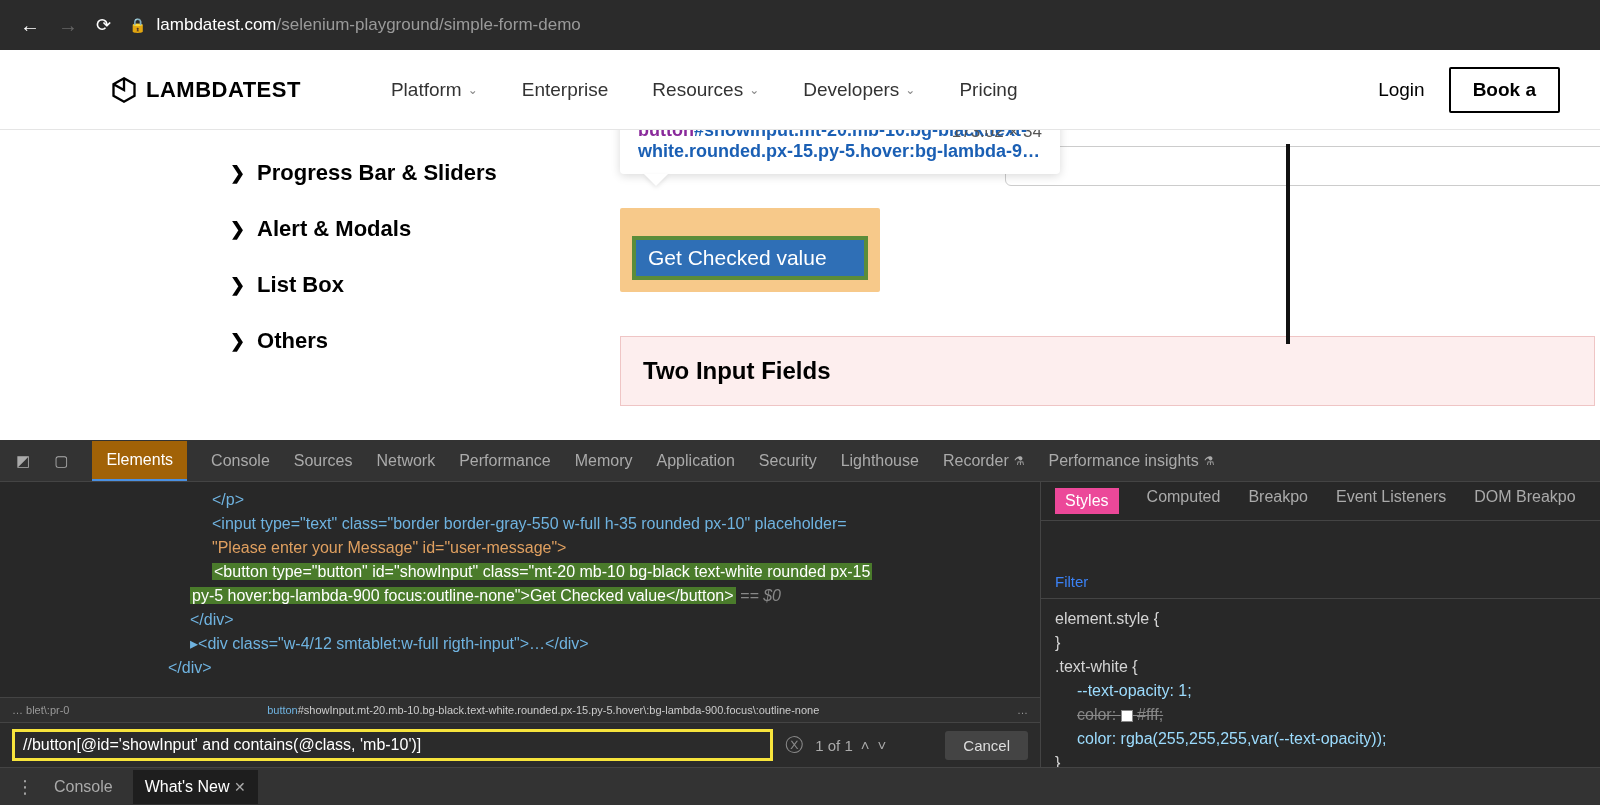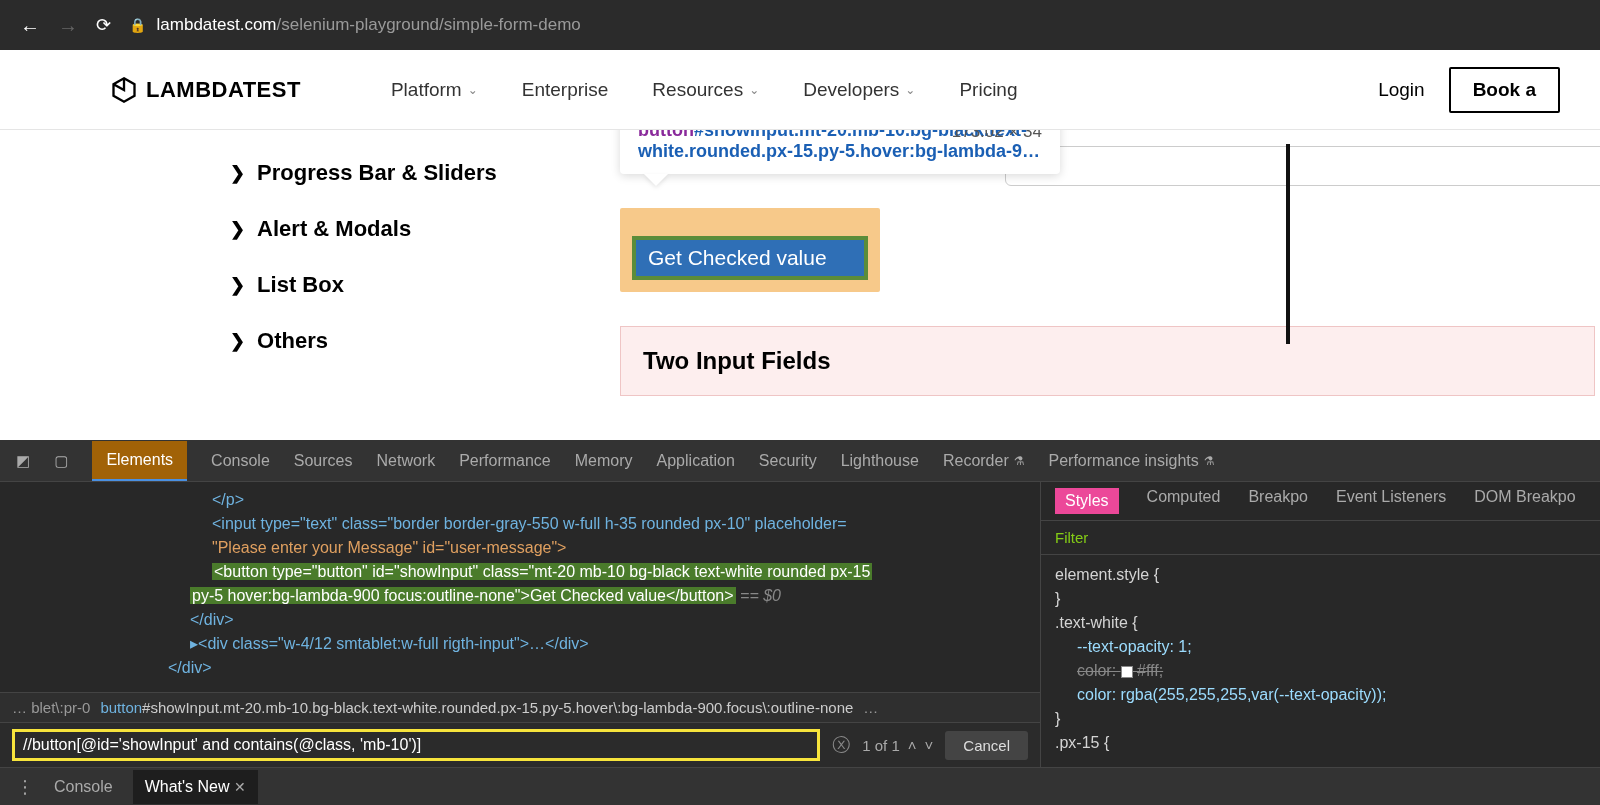--- a/index.html
+++ b/index.html
@@ -35,48 +35,48 @@
 .tooltip { position: absolute; top: -22px; left: 0; background: #fff; box-shadow: 0 2px 10px rgba(0,0,0,0.15); padding: 12px 18px; border-radius: 4px; width: 440px; z-index: 2; }
 .tooltip .sel { color: #8a2a9b; font-weight: 600; font-size: 18px; }
 .tooltip .cls { color: #1a5fb4; font-weight: 600; font-size: 18px; }
 .tooltip .dims { color: #555; font-size: 17px; position: absolute; right: 18px; top: 14px; }
 .tooltip .arrow { position: absolute; left: 24px; bottom: -12px; width: 0; height: 0; border-left: 12px solid transparent; border-right: 12px solid transparent; border-top: 12px solid #fff; filter: drop-shadow(0 2px 2px rgba(0,0,0,0.1)); }
 .hl-wrap { background: #f7c98a; padding: 28px 12px 12px 12px; width: 260px; margin-top: 64px; border-radius: 2px; position:relative; }
 .hl-btn { background: #5b8c3a; color: #fff; padding: 4px; }
 .hl-btn-inner { background: #2f6fb6; color: #fff; font-size: 21px; padding: 6px 12px; text-align: left; }
 .input-box { position: absolute; top: 16px; left: 385px; width: 610px; height: 40px; border: 1px solid #ccc; border-radius: 6px; background:#fff; }
 .vline { position:absolute; right:310px; top:14px; width:4px; height:200px; background:#111; }
-.section2 { margin-top: 34px; width: 975px; border: 1px solid #efc5c5; background: #fdeeee; padding: 20px 22px; }
+.section2 { margin-top: 44px; width: 975px; border: 1px solid #efc5c5; background: #fdeeee; padding: 20px 22px; }
 .section2 h2 { font-size: 24px; font-weight: 800; }
 
 
 .devtools { height: 365px; background: #282828; color: #ccc; font-family: 'Menlo','Consolas',monospace; font-size: 15px; display:flex; flex-direction:column; }
 .dt-tabs { height: 42px; background: #333; display: flex; align-items: center; gap: 24px; padding: 0 16px; border-bottom: 1px solid #444; }
 .dt-tab { color: #aaa; font-size: 16px; font-family: -apple-system, sans-serif; display:flex; align-items:center; gap:5px; }
 .dt-tab.active { color: #fff; background: #a16207; padding: 10px 14px; border-bottom: 2px solid #4a90e2; }
 .dt-main { flex:1; display: flex; overflow:hidden; }
 .dt-elements { flex: 1; display:flex; flex-direction:column; overflow:hidden; }
 .dt-code { padding: 6px 12px 6px 190px; line-height: 1.5; font-size: 16px; flex:1; overflow:hidden;}
 .dt-code .tag { color: #6fb3e0; }
 .dt-code .val { color: #e0a060; }
 .dt-selected { background: #4a7b2b; color: #fff; padding: 0 2px; }
 .dt-code .eq { color: #888; font-style: italic; }
-.dt-crumbs { background: #2f2f2f; padding: 6px 12px; font-size: 15px; border-top:1px solid #444; display:flex; gap:10px; align-items:center; font-family: -apple-system, sans-serif;}
+.dt-crumbs { background: #2f2f2f; padding: 6px 12px; font-size: 11px; border-top:1px solid #444; display:flex; gap:16px; align-items:center; font-family: -apple-system, sans-serif; justify-content: space-between;}
 .dt-crumbs .c1 { color: #999; }
 .dt-crumbs .c2 { color: #6fb3e0; }
 .dt-crumbs .c3 { color: #ccc; }
 .dt-search { display: flex; align-items: center; padding: 6px 12px; background: #2b2b2b; gap: 12px; border-top:1px solid #444;}
 .dt-search-box { flex: 1; color: #fff; font-size: 16px; border: 3px solid #f7e43c; padding: 4px 8px; background: #2b2b2b; font-family: -apple-system, sans-serif;}
 .dt-search-count { color: #aaa; font-size: 15px; display:flex; gap:8px; align-items:center; }
-.dt-cancel { background: #444; color: #ddd; padding: 6px 18px; border-radius: 3px; font-family: -apple-system, sans-serif;}
+.dt-cancel { background: #444; color: #ddd; padding: 6px 18px; border-radius: 3px; font-family: -apple-system, sans-serif; margin-left: 47px;}
 .dt-styles { width: 560px; border-left: 1px solid #444; display:flex; flex-direction:column;}
 .dt-styles-tabs { display:flex; gap: 28px; padding: 6px 14px; border-bottom:1px solid #444; font-family: -apple-system, sans-serif;}
 .dt-stab { color:#aaa; font-size:16px;}
 .dt-stab.active { color:#fff; background:#ec4899; padding: 4px 10px;}
-.dt-filter { padding: 8px 14px; color:#84cc16; border-bottom:1px solid #444; font-family: -apple-system, sans-serif;}
+.dt-filter { padding: 8px 14px; color:#3b82f6; border-bottom:1px solid #444; font-family: -apple-system, sans-serif; margin-top: 44px;}
 .dt-rules { padding: 8px 14px; line-height:1.5; font-size:16px; }
 .dt-rules .sel { color:#d4d4d4; }
 .dt-rules .prop { color:#9cdcfe; margin-left:22px; display:block;}
 .dt-rules .strike { text-decoration: line-through; color:#888;}
 .dt-rules .swatch { display:inline-block; width:12px; height:12px; background:#fff; border:1px solid #888; vertical-align:middle;}
 .dt-footer { height: 38px; background: #333; display:flex; align-items:center; gap:20px; padding:0 16px; border-top:1px solid #444; font-family: -apple-system, sans-serif;}
 .dt-ftab { color:#aaa; font-size:16px;}
 .dt-ftab.active { color:#fff; background:#1e1e1e; padding:8px 12px;}
 .dt-close { color:#aaa; font-size:14px;}
 .icon-dots{color:#aaa;font-size:18px;}

